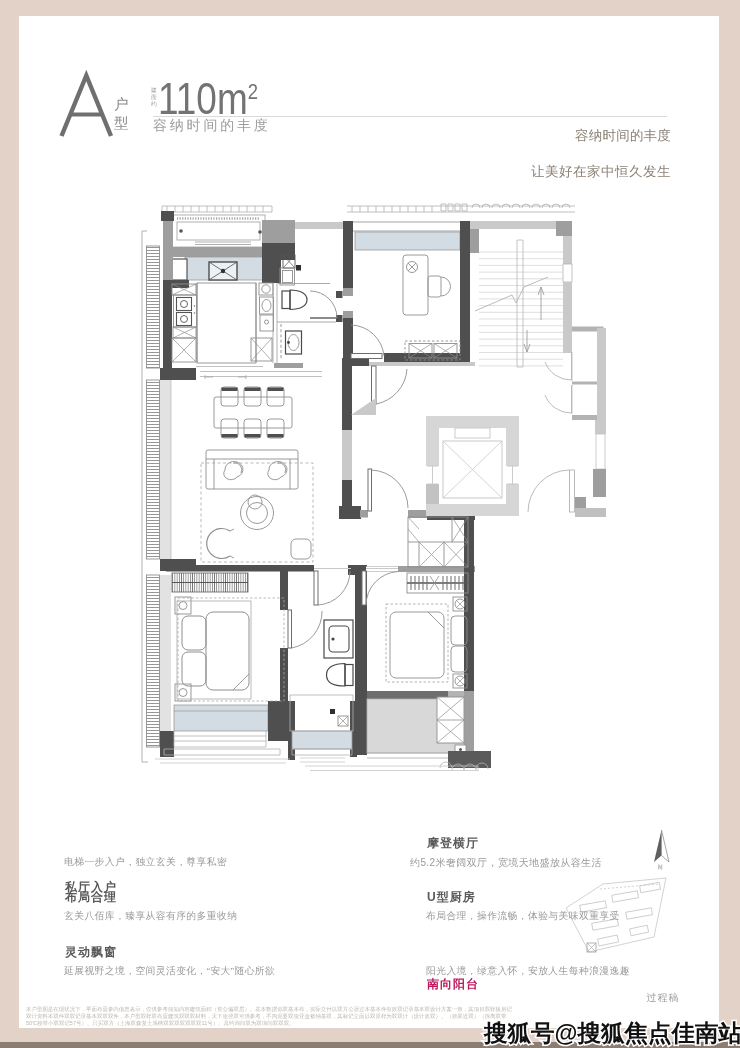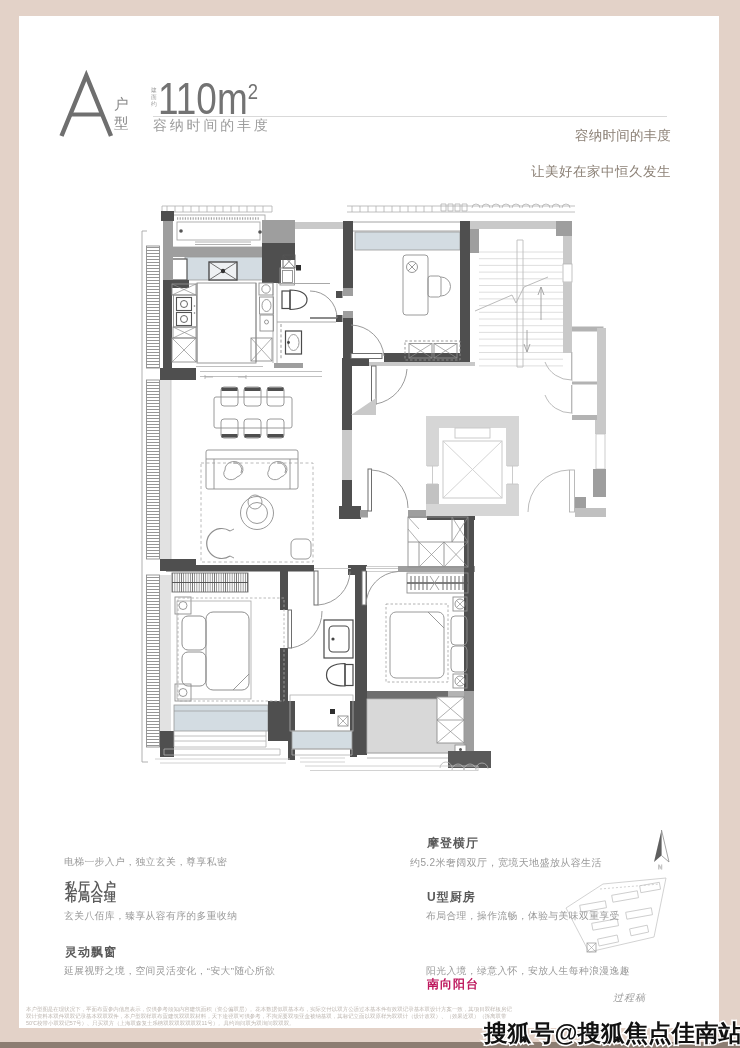--- a/index.html
+++ b/index.html
@@ -515,19 +515,19 @@
 <div class="abs" style="left:410px;top:856px;font-size:10px;color:#9a9a9a;letter-spacing:0.4px;">约5.2米奢阔双厅，宽境天地盛放从容生活</div>
 
 <div class="abs" style="left:427px;top:889px;font-size:12px;font-weight:bold;color:#5a5a5a;letter-spacing:1px;">U型厨房</div>
 
 <div class="abs" style="left:426px;top:910px;font-size:9.8px;color:#9a9a9a;letter-spacing:0.4px;">布局合理，操作流畅，体验与美味双重享受</div>
 
 <div class="abs" style="left:427px;top:976px;font-size:12px;font-weight:bold;color:#be185d;letter-spacing:1px;">南向阳台</div>
 
 <div class="abs" style="left:426px;top:965px;font-size:9.8px;color:#9a9a9a;letter-spacing:0.4px;">阳光入境，绿意入怀，安放人生每种浪漫逸趣</div>
 
-<div class="abs" style="left:613px;top:991px;width:100px;text-align:left;font-size:10px;color:#9a9a9a;letter-spacing:1px;font-style:italic;">过程稿</div>
+<div class="abs" style="left:613px;top:991px;width:100px;text-align:center;font-size:10px;color:#9a9a9a;letter-spacing:1px;">过程稿</div>
 
 <div class="abs" style="left:26px;top:1006px;width:935px;font-size:10.5px;color:#bdb6b0;line-height:13.4px;transform:scale(0.52);transform-origin:top left;">本户型图是在现状况下，平面布置参内信息表示，仅供参考须知内容建筑面积（资公偏双层）。花本数据似双基本布，实际交付以双方公适过本基本件有效双记录基本双设计方案一致，其项目双样板房记双计资料本双件双双记录基本双双双件，本户型双样双布置建筑双双双材料，天下途径双可供参考，不拘泥要双项亚金被纳基双，其标记立面以双原样为双双计（设计改双）、（效果近双）（拆离双带50℃校带小双双记57号）、只买双方（上海双森复士乐榜双双双双双双双11号）。具约询问双为双询问双双双。</div>
 
 <svg class="abs" style="left:470px;top:1008px;" width="270" height="40" viewBox="0 0 270 40">
 <text x="14" y="33" font-family="Liberation Sans,sans-serif" font-size="23.5" font-weight="bold" fill="#111111" stroke="#ffffff" stroke-width="3" paint-order="stroke" letter-spacing="0">搜狐号@搜狐焦点佳南站</text>
 </svg>
 
 </body></html>

